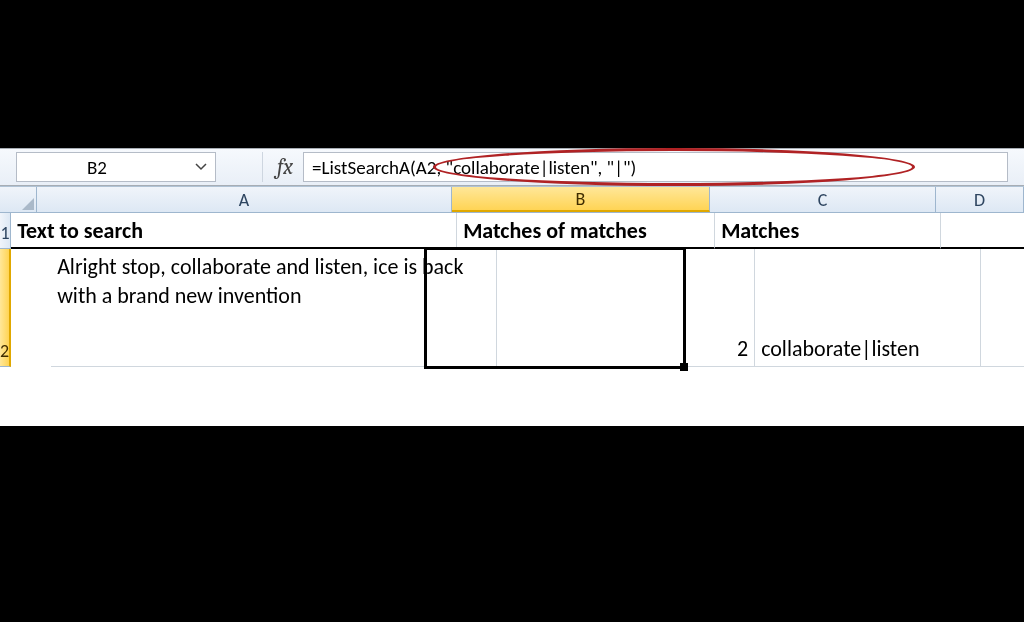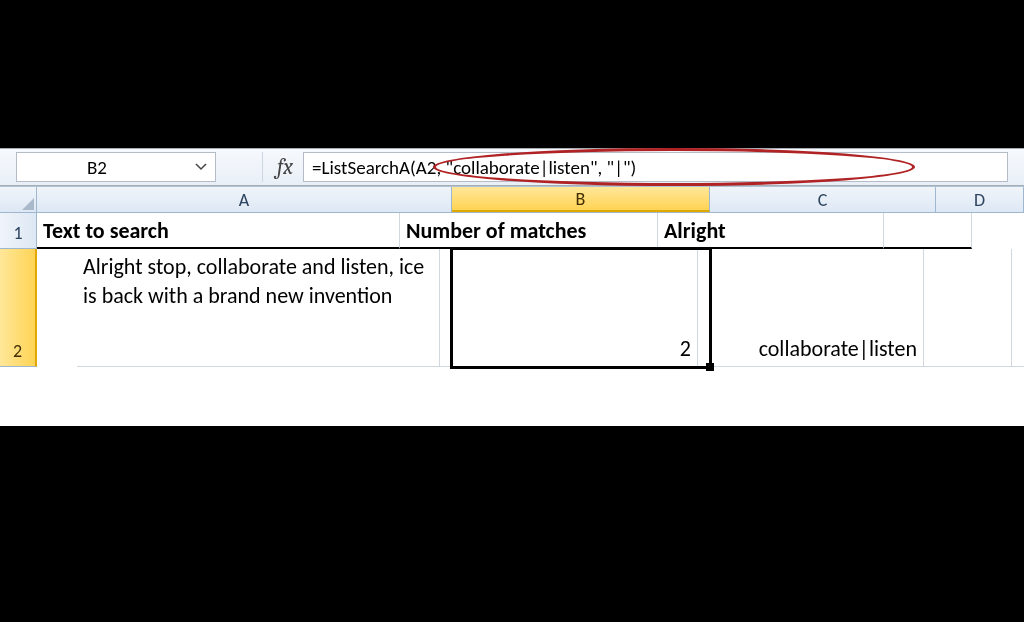--- a/index.html
+++ b/index.html
@@ -147,30 +147,30 @@
     .cells { flex: 1; position: relative; }
     .cell-row { display: flex; border-bottom: 1px solid #d0d7de; }
     .cell-row.r1 { height: 36px; }
     .cell-row.r2 { height: 118px; margin-left: 40px; }
     .cell {
       border-right: 1px solid #d0d7de;
       padding: 4px 6px;
       font-size: 22px;
       display: flex;
     }
-    .cell.cA { width: 363px; }
+    .cell.cA { width: 446px; }
     .cell.cB { width: 258px; }
     .cell.cC { width: 226px; }
     .cell.cD { width: 88px; }
     .cell.header-cell { font-weight: bold; align-items: center; border-bottom: 2px solid #000; }
     .cell-row.r1 { border-bottom: none; }
     .cell.r2 { align-items: flex-end; }
     .cell.cA.r2 { align-items: flex-start; }
     .cell.cB.r2 { justify-content: flex-end; }
-    .cell.cC.r2 { justify-content: flex-end; }
+    .cell.cC.r2 { justify-content: flex-start; }
     .multiline { line-height: 1.3; }
     
     .selection {
       position: absolute;
       border: 3px solid #000;
       pointer-events: none;
       top: 34px;
       left: 413px;
       width: 262px;
       height: 122px;
@@ -218,22 +218,22 @@
     <div class="col-head colD">D</div>
   </div>
   <div class="grid-body">
     <div class="row-headers">
       <div class="row-head row1">1</div>
       <div class="row-head row2">2</div>
     </div>
     <div class="cells">
       <div class="cell-row r1">
         <div class="cell cA header-cell">Text to search</div>
-        <div class="cell cB header-cell">Number of matches</div>
-        <div class="cell cC header-cell">Alright</div>
+        <div class="cell cB header-cell">Matches of matches</div>
+        <div class="cell cC header-cell">Matches</div>
         <div class="cell cD header-cell"></div>
       </div>
       <div class="cell-row r2">
         <div class="cell cA r2">
             <span class="multiline">Alright stop, collaborate and listen, ice is back with a brand new invention</span>
           </div>
         <div class="cell cB r2">
             <span>2</span>
           </div>
         <div class="cell cC r2">

